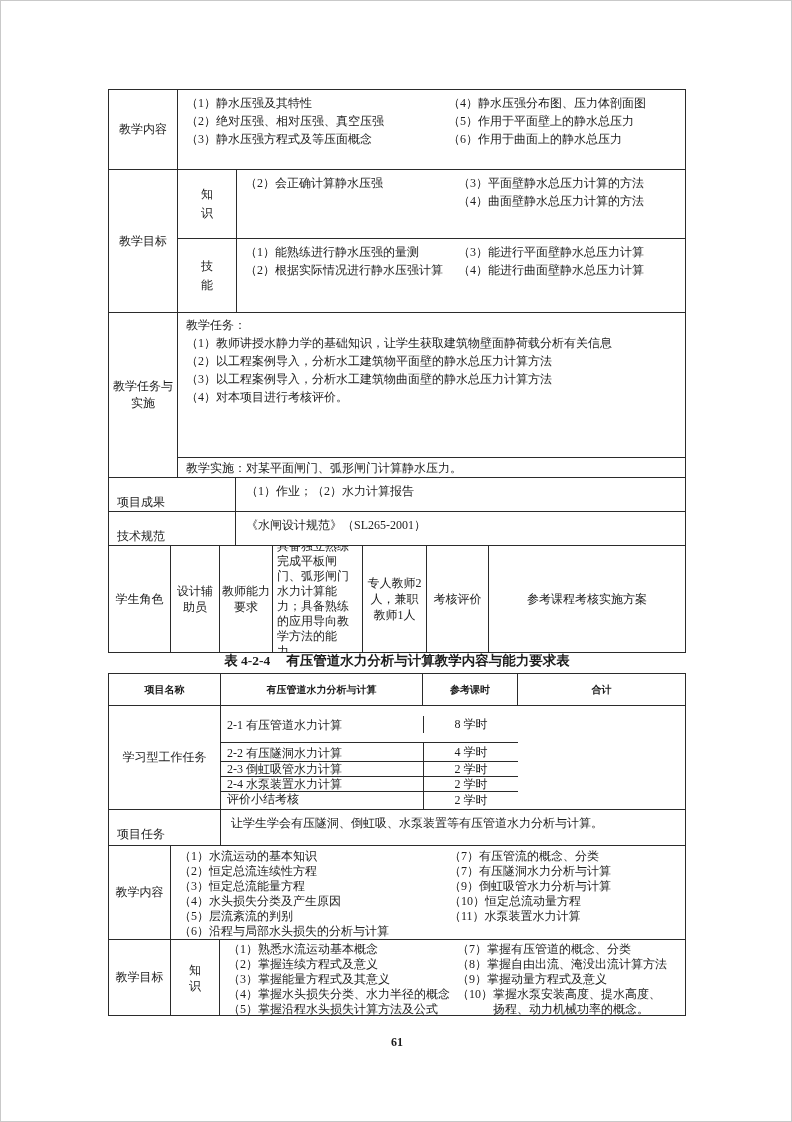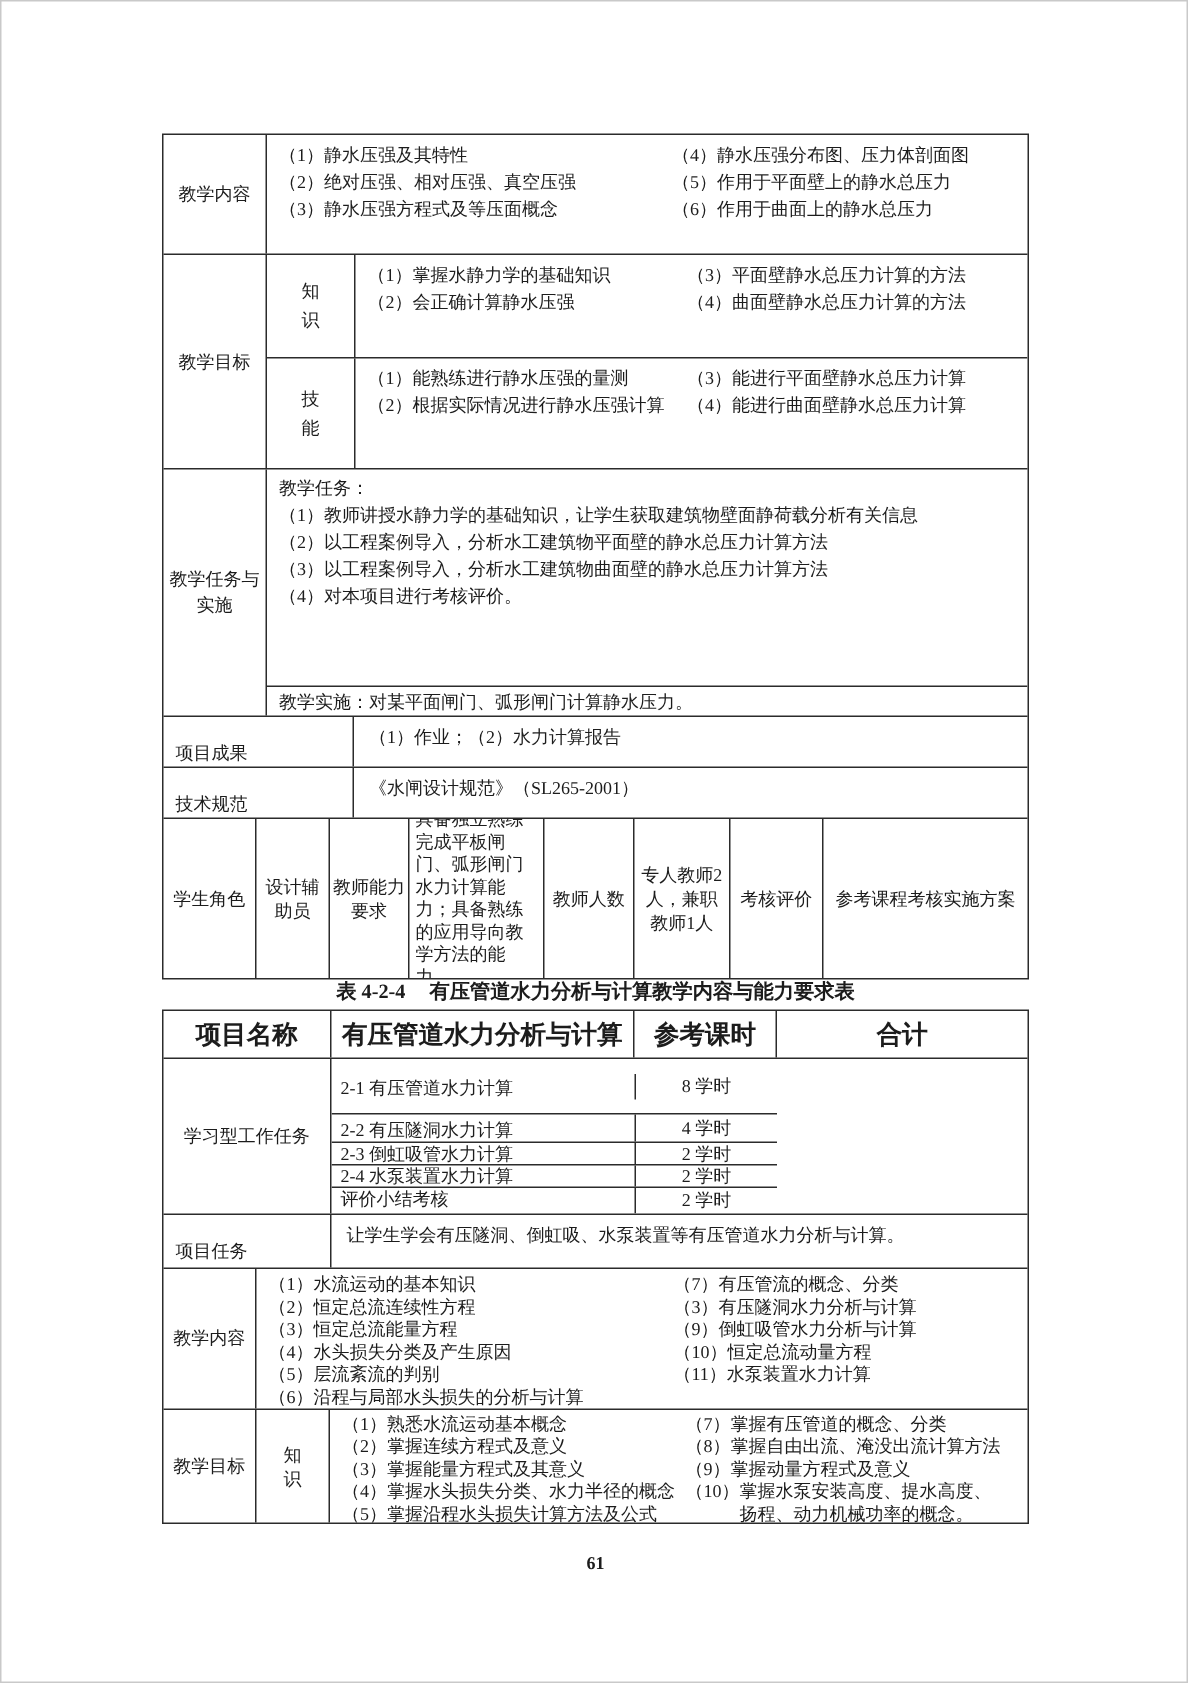--- a/index.html
+++ b/index.html
@@ -50,21 +50,21 @@
   .taskblock .ttl { line-height: 18px; }
   .oneline { display: flex; align-items: center; padding-left: 8px; line-height: 14px; }
   .topline { padding: 5px 6px 0 10px; line-height: 16px; }
 
   .roles-desc { display: flex; align-items: center; padding: 2px 4px; }
   .roles-desc .inner { line-height: 15px; text-align: left; }
   .roles .lab { line-height: 16px; }
 
   .caption { position: absolute; left: 107px; width: 578px; top: 651px; text-align: center; font-weight: 700; font-size: 13.5px; }
   .caption .pfx { margin-right: 16px; }
-  .thead { font-weight: 700; font-size: 17px; font-family: Liberation Mono, monospace; }
+  .thead { font-weight: 700; font-size: 10px; font-family: Liberation Mono, monospace; }
   .name-cell { padding: 3px 4px 0 6px; line-height: 15px; }
   .hrs { display: flex; align-items: center; justify-content: center; text-align: center; }
   .pageno { position: absolute; left: 0; width: 792px; top: 1034px; text-align: center; font-size: 12px; font-weight: bold; }
 </style>
 </head>
 <body>
 
 <div class="page">
 
   <div class="tbl" style="top:88px;">
@@ -90,21 +90,20 @@
     <div class="row" style="height:143px;">
       <div class="cell lab w68">教学目标</div>
       <div class="cell grow stack">
         <div class="srow" style="height:68px;">
           <div class="cell vwrap w58">
             <div class="vchar">知识</div>
           </div>
           <div class="cell grow">
             <div class="cols">
               <div class="colL colL-t1k">
-                  <div class="li">（1）掌握水静力学的基础知识</div>
                   <div class="li">（2）会正确计算静水压强</div>
                 </div>
               <div class="colR">
                   <div class="li">（3）平面壁静水总压力计算的方法</div>
                   <div class="li">（4）曲面壁静水总压力计算的方法</div>
                 </div>
             </div>
           </div>
         </div>
         <div class="srow grow">
@@ -157,21 +156,20 @@
       <div class="cell grow topline">《水闸设计规范》（SL265-2001）</div>
     </div>
 
     <div class="row roles" style="height:107px;">
       <div class="cell lab w61">学生角色</div>
       <div class="cell lab w49">设计辅助员</div>
       <div class="cell lab w53">教师能力要求</div>
       <div class="cell roles-desc w90">
         <div class="inner">具备独立熟练完成平板闸门、弧形闸门水力计算能力；具备熟练的应用导向教学方法的能力。</div>
       </div>
-      <div class="cell lab w60">教师人数</div>
       <div class="cell lab w64">专人教师2人，兼职教师1人</div>
       <div class="cell lab w62">考核评价</div>
       <div class="cell lab grow">参考课程考核实施方案</div>
     </div>
   </div>
 
   <div class="caption">
     <span class="pfx">表 4-2-4</span><span>有压管道水力分析与计算教学内容与能力要求表</span>
   </div>
 
@@ -222,21 +220,21 @@
           <div class="colL colL-t2c">
               <div class="li">（1）水流运动的基本知识</div>
               <div class="li">（2）恒定总流连续性方程</div>
               <div class="li">（3）恒定总流能量方程</div>
               <div class="li">（4）水头损失分类及产生原因</div>
               <div class="li">（5）层流紊流的判别</div>
               <div class="li">（6）沿程与局部水头损失的分析与计算</div>
             </div>
           <div class="colR">
               <div class="li">（7）有压管流的概念、分类</div>
-              <div class="li">（3）有压隧洞水力分析与计算</div>
+              <div class="li">（7）有压隧洞水力分析与计算</div>
               <div class="li">（9）倒虹吸管水力分析与计算</div>
               <div class="li">（10）恒定总流动量方程</div>
               <div class="li">（11）水泵装置水力计算</div>
             </div>
         </div>
       </div>
     </div>
 
     <div class="row" style="height:76px;">
       <div class="cell lab w61">教学目标</div>

